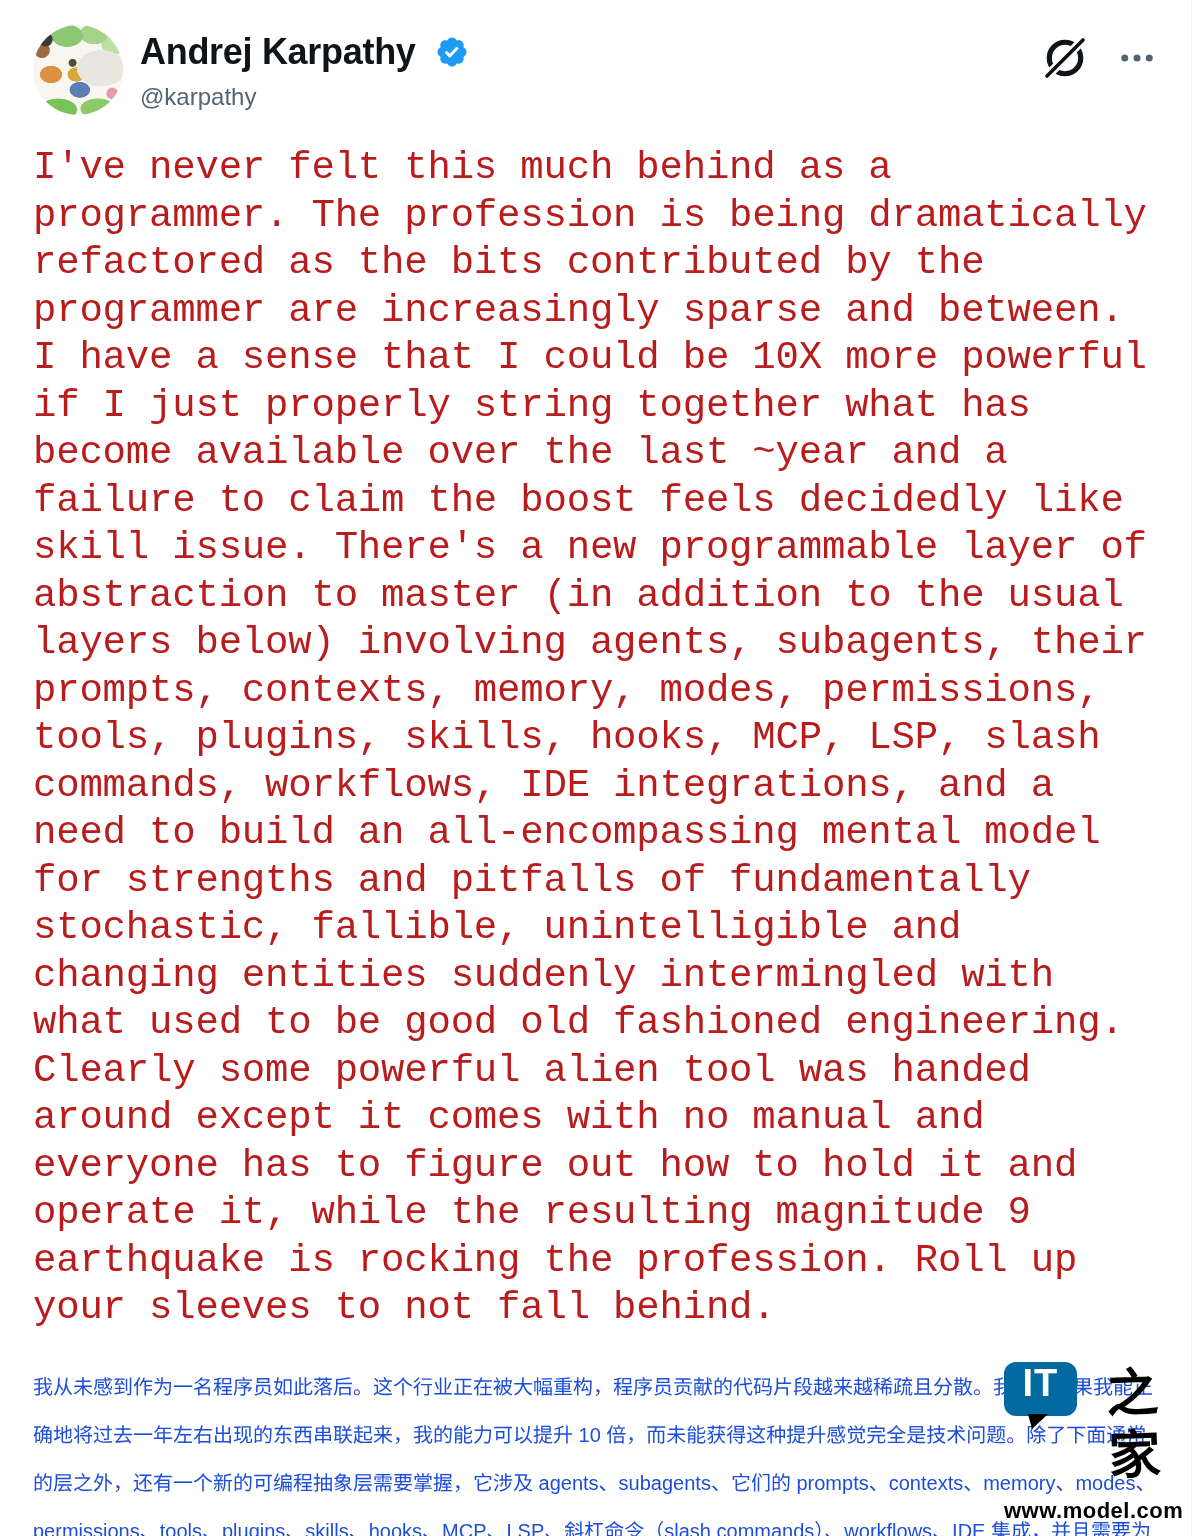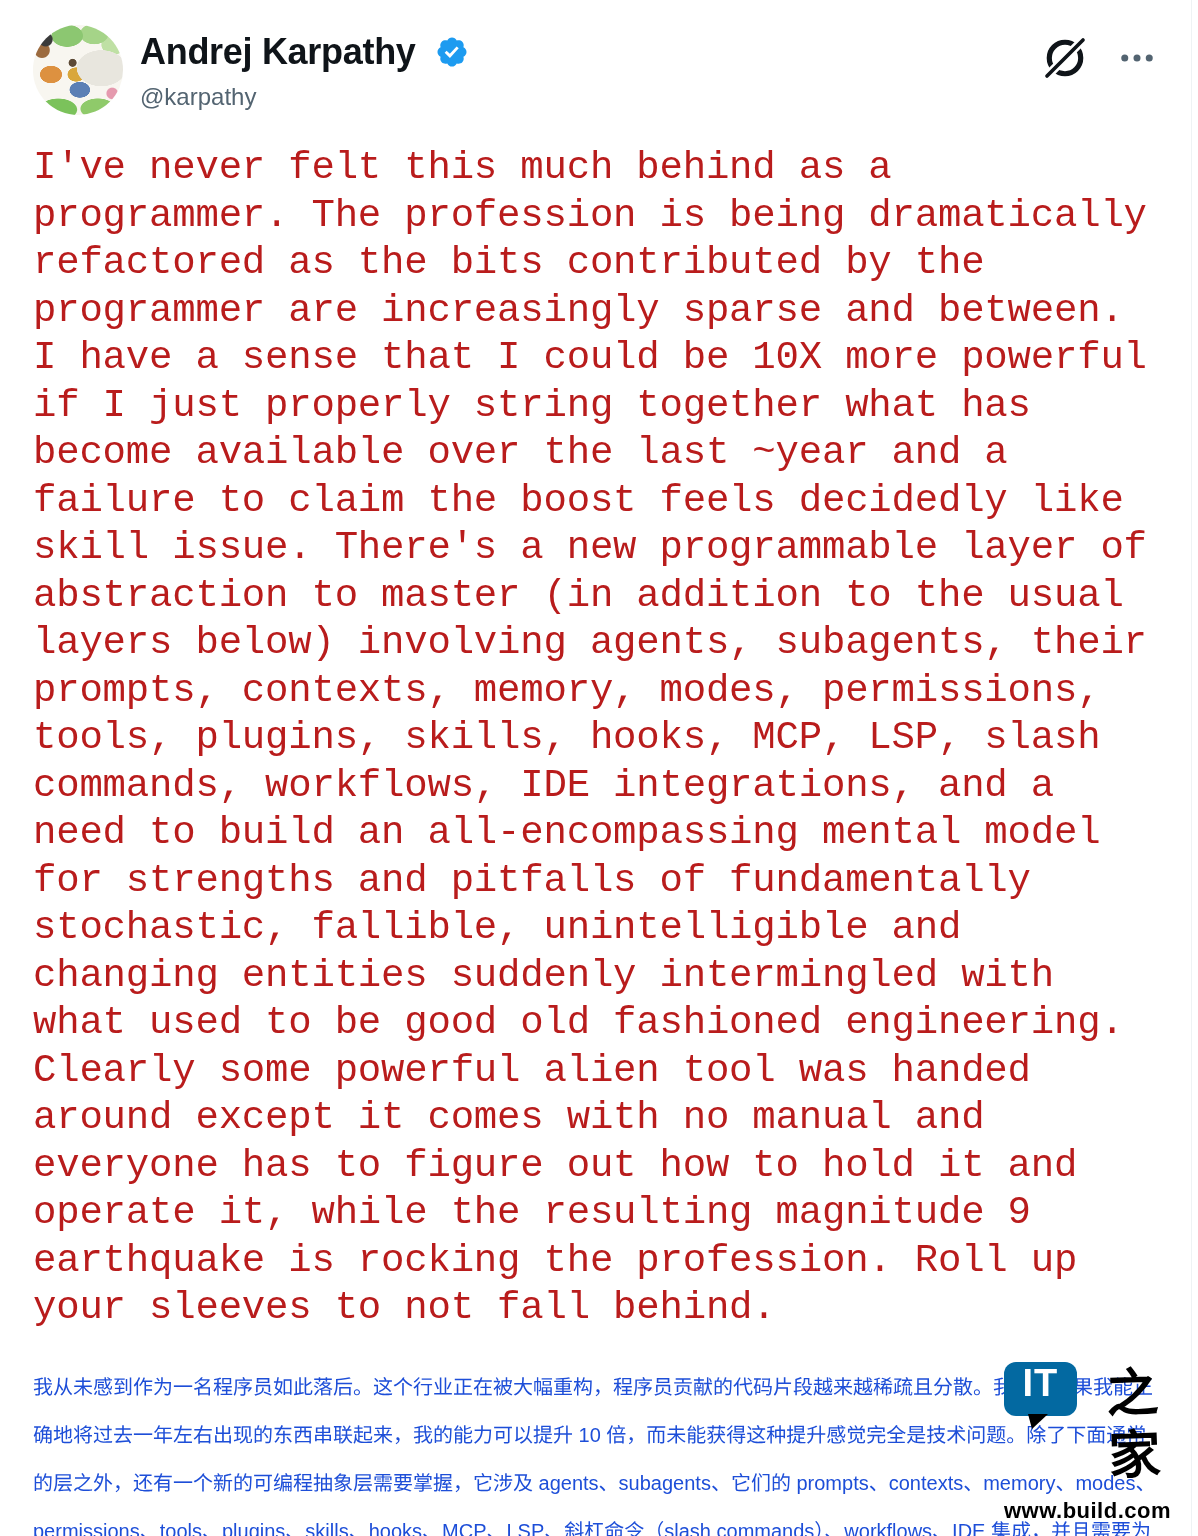--- a/index.html
+++ b/index.html
@@ -191,14 +191,14 @@
 
 </article>
 
 <div class="watermark">
   <div class="wm-logo-row">
     <div class="wm-bubble">
       <span class="wm-it">IT</span>
     </div>
     <span class="wm-zhijia" lang="zh-CN">之家</span>
   </div>
-  <div class="wm-url">www.build.com</div>
+  <div class="wm-url">www.model.com</div>
 </div>
 
 </body></html>

